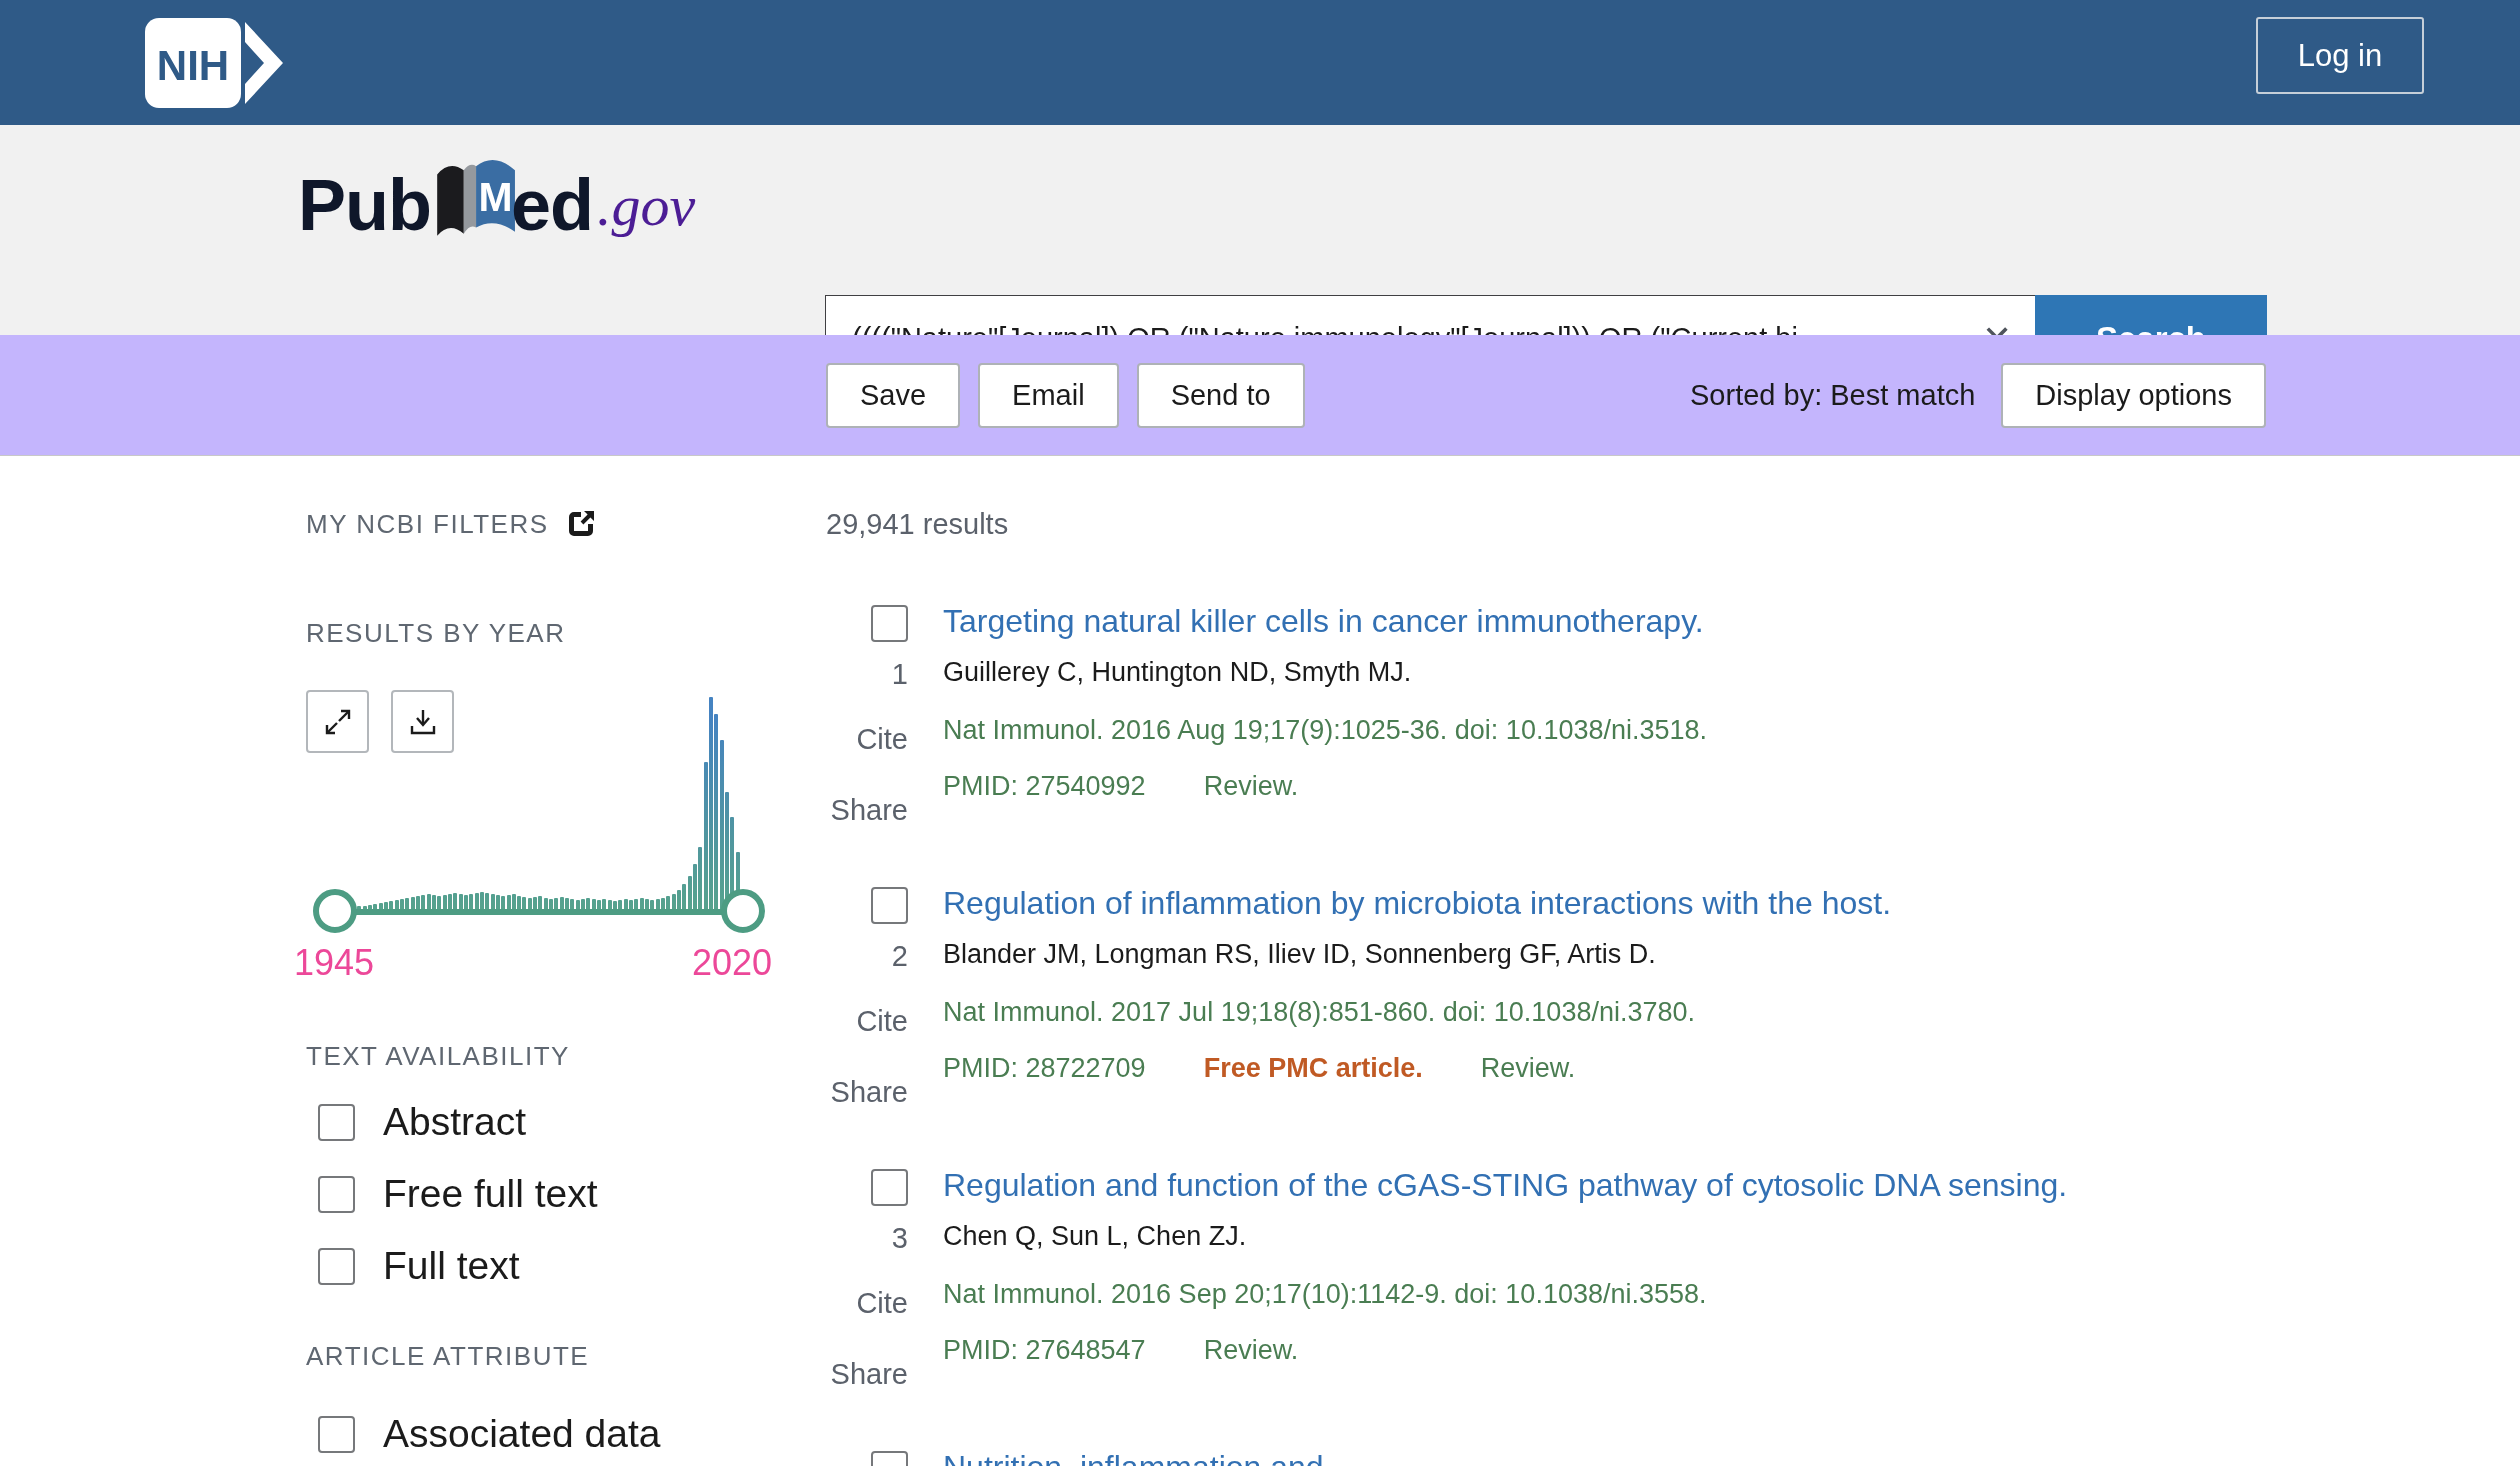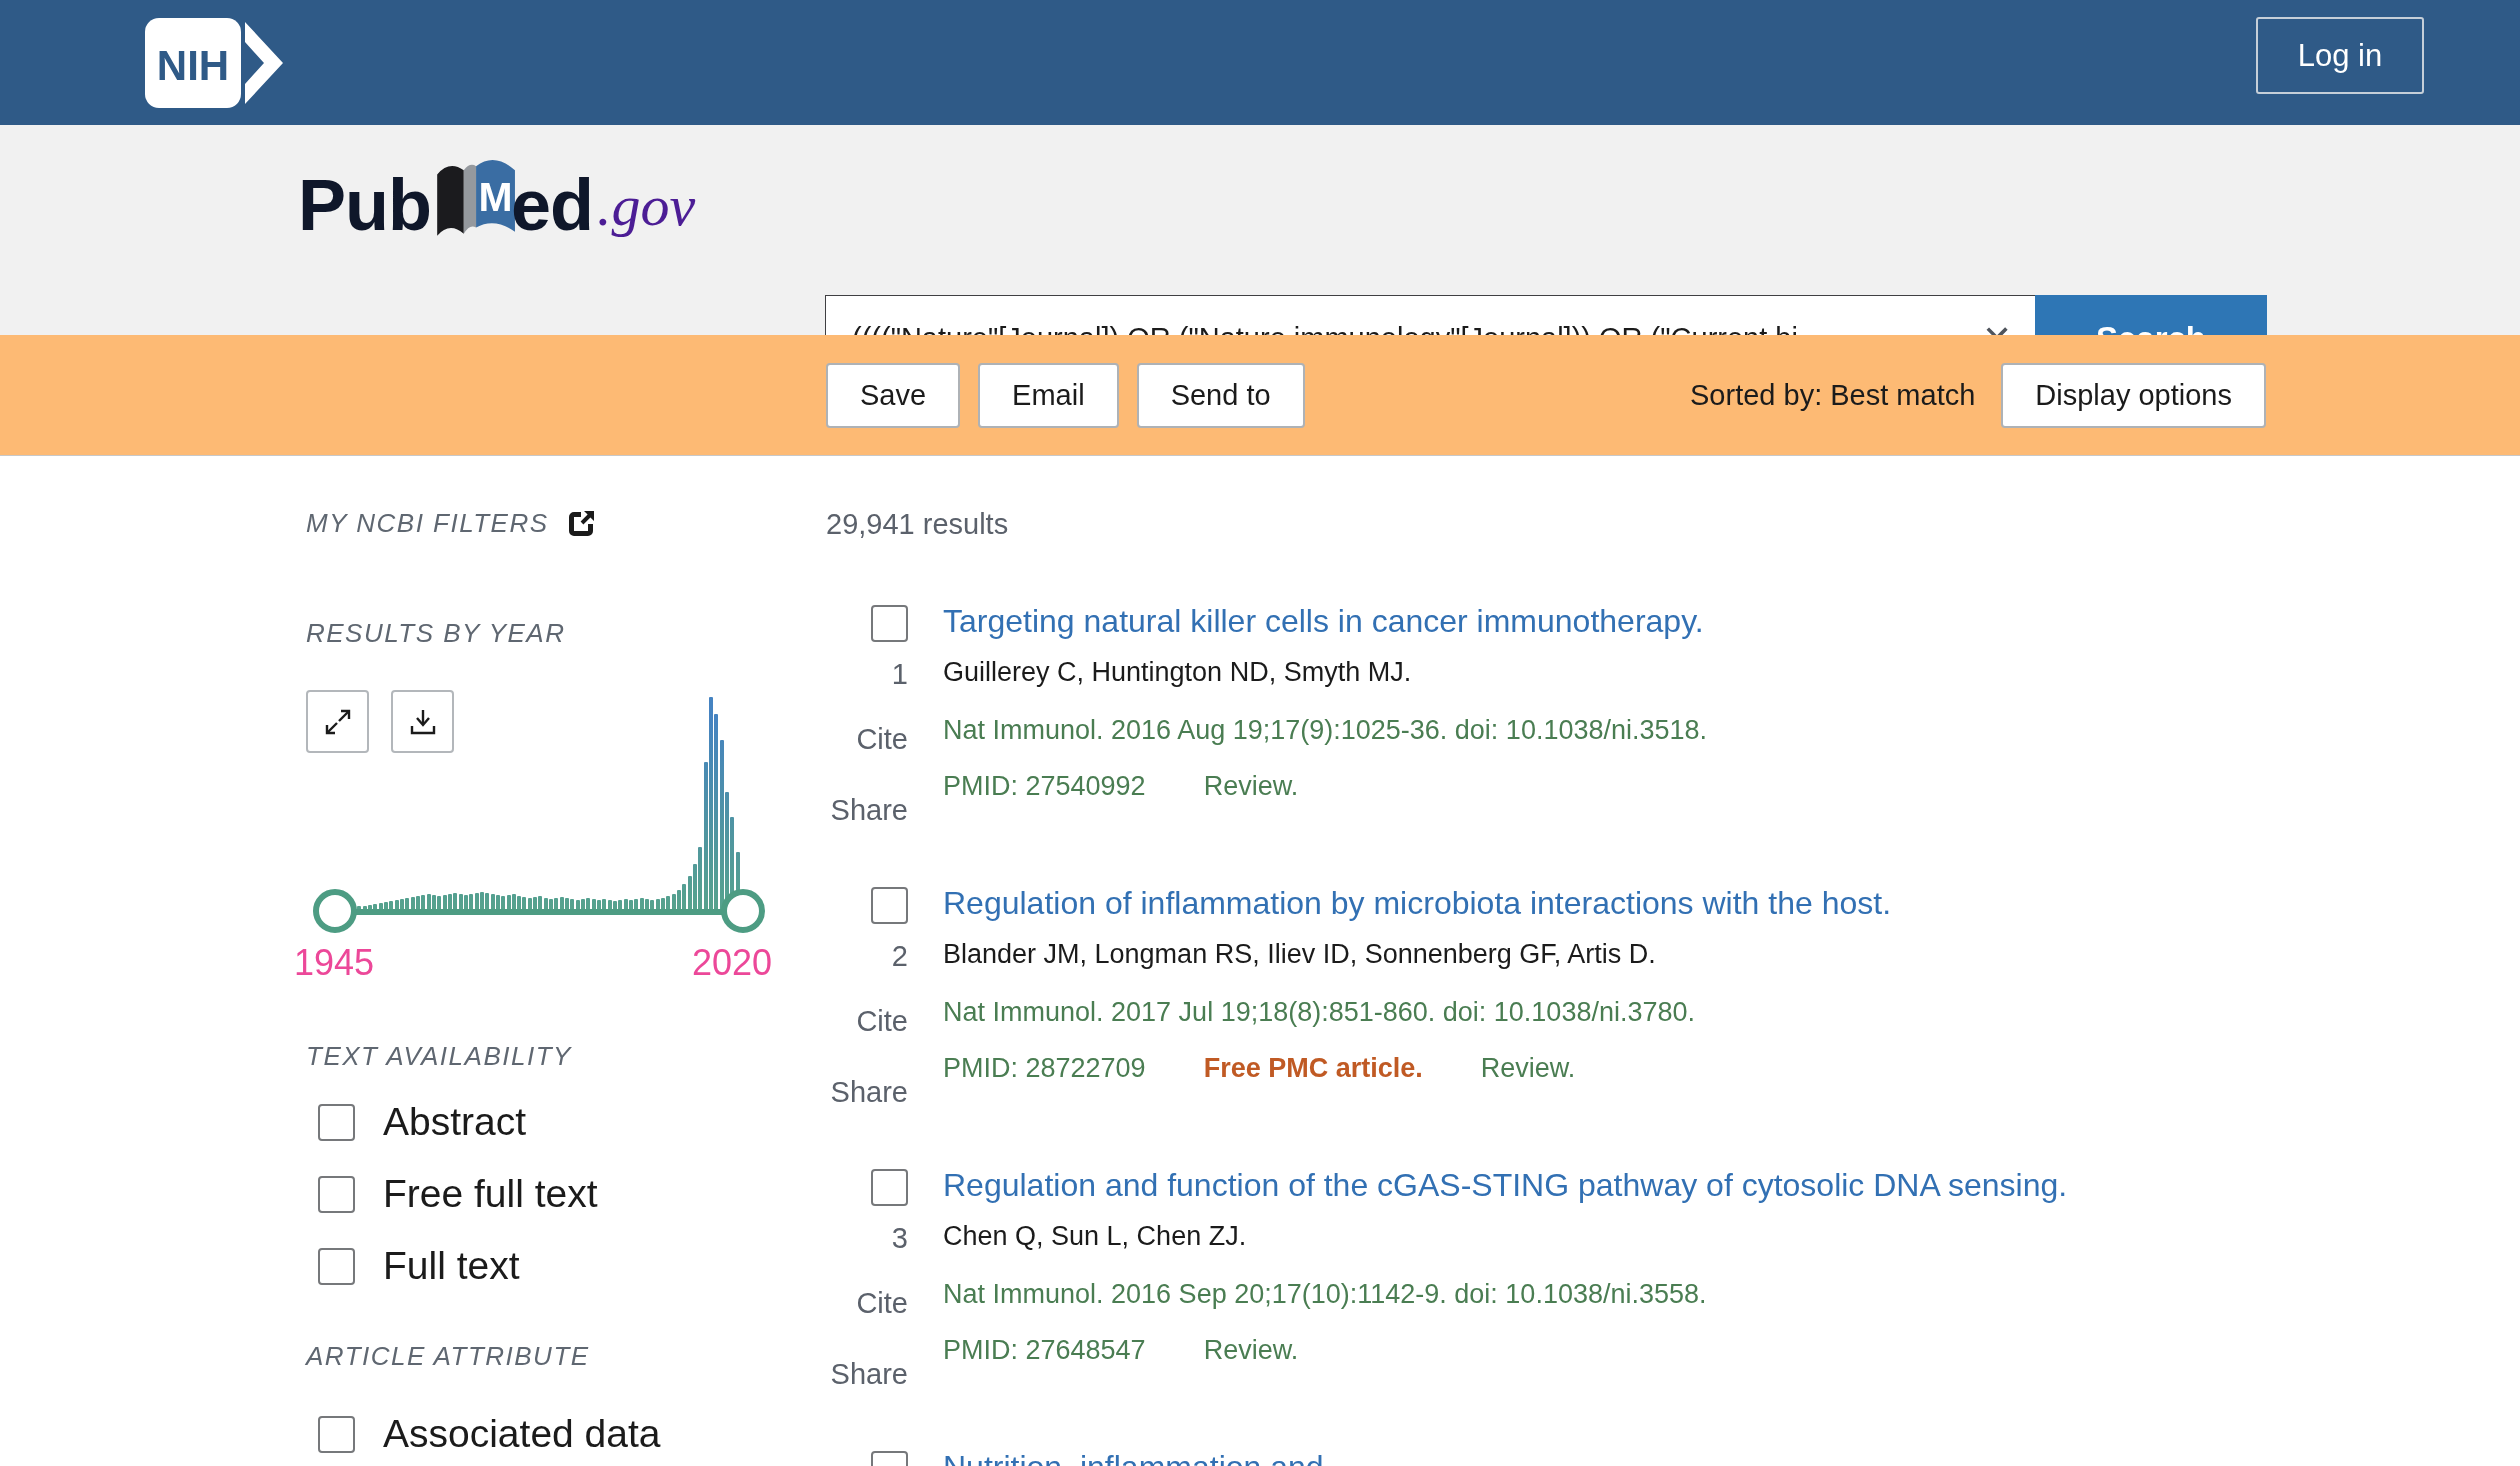--- a/index.html
+++ b/index.html
@@ -59,35 +59,35 @@
     width: 232px; height: 87px; background: #2e76b5; color: #ffffff;
     border: none; font-size: 33px; font-weight: 700; font-family: inherit; cursor: pointer;
   }
   .search-links { position: absolute; left: 827px; top: 264px; display: flex; gap: 32px; }
   .search-links a, .user-guide { font-size: 28px; color: #2265ae; cursor: pointer; }
   .user-guide { position: absolute; right: 254px; top: 264px; }
 
   
   .toolbar {
     position: absolute; top: 335px; left: 0; width: 2520px; height: 121px;
-    background: #fdba74; border-bottom: 1px solid #c8c8c8;
+    background: #c4b5fd; border-bottom: 1px solid #c8c8c8;
   }
   .tb-left { position: absolute; left: 826px; top: 28px; display: flex; gap: 18px; }
   .btn {
     height: 65px; padding: 0 32px; background: #ffffff; border: 2px solid #aeb2b6;
     border-radius: 4px; font-size: 29px; color: #1b1b1b; font-family: inherit; cursor: pointer;
   }
   .tb-right { position: absolute; right: 254px; top: 28px; display: flex; align-items: center; gap: 26px; }
   .sorted-by { font-size: 29px; color: #1b1b1b; line-height: 65px; cursor: pointer; }
 
   
   .sidebar { position: absolute; left: 306px; top: 508px; width: 480px; }
   .side-head {
-    display: flex; align-items: flex-start; gap: 16px;
-    font-size: 26px; color: #5f6771; letter-spacing: 1.5px; font-weight: 400; font-style: italic;
+    display: flex; align-items: center; gap: 16px;
+    font-size: 26px; color: #5f6771; letter-spacing: 1.5px; font-weight: 400;
   }
   .ext-icon { width: 32px; height: 32px; cursor: pointer; }
   .rby-head { margin-top: 78px; }
 
   .year-chart { position: relative; width: 446px; height: 222px; margin-top: 41px; }
   .chart-tools { position: absolute; top: 0; left: 0; display: flex; gap: 22px; z-index: 4; }
   .tool-btn {
     width: 63px; height: 63px; background: #ffffff; border: 2px solid #b3b7bb;
     border-radius: 4px; display: flex; align-items: center; justify-content: center; cursor: pointer;
   }

